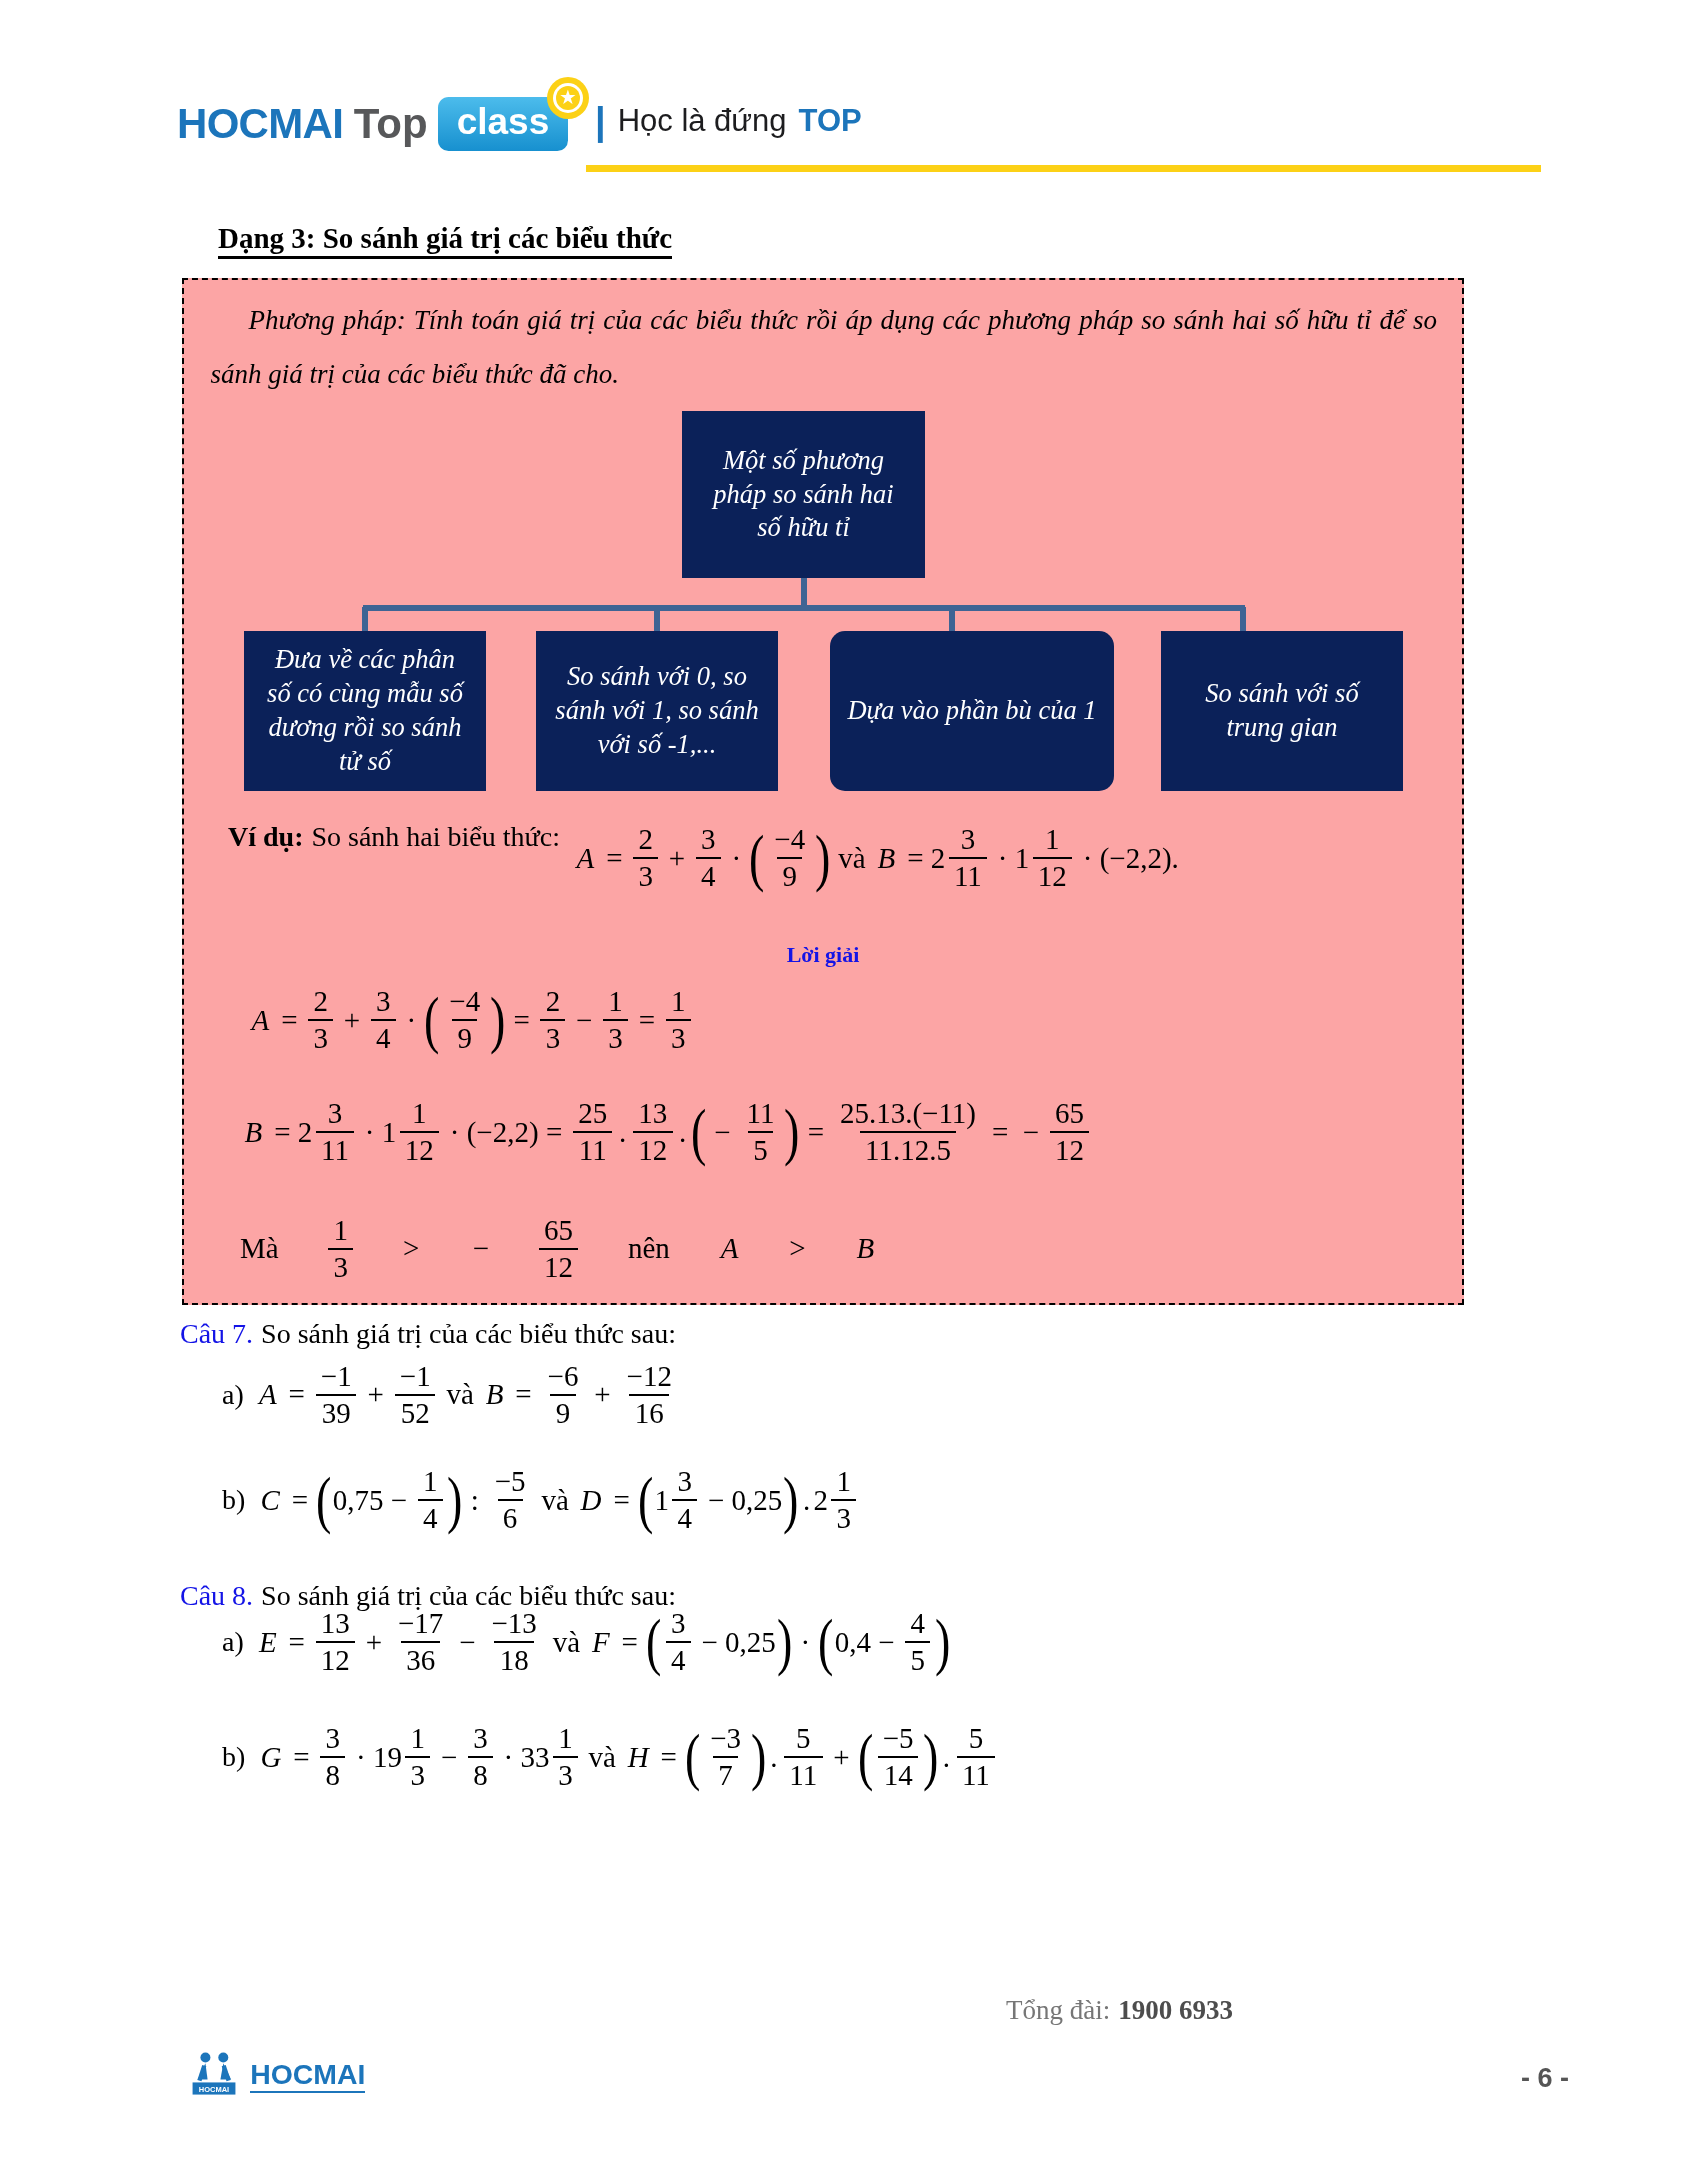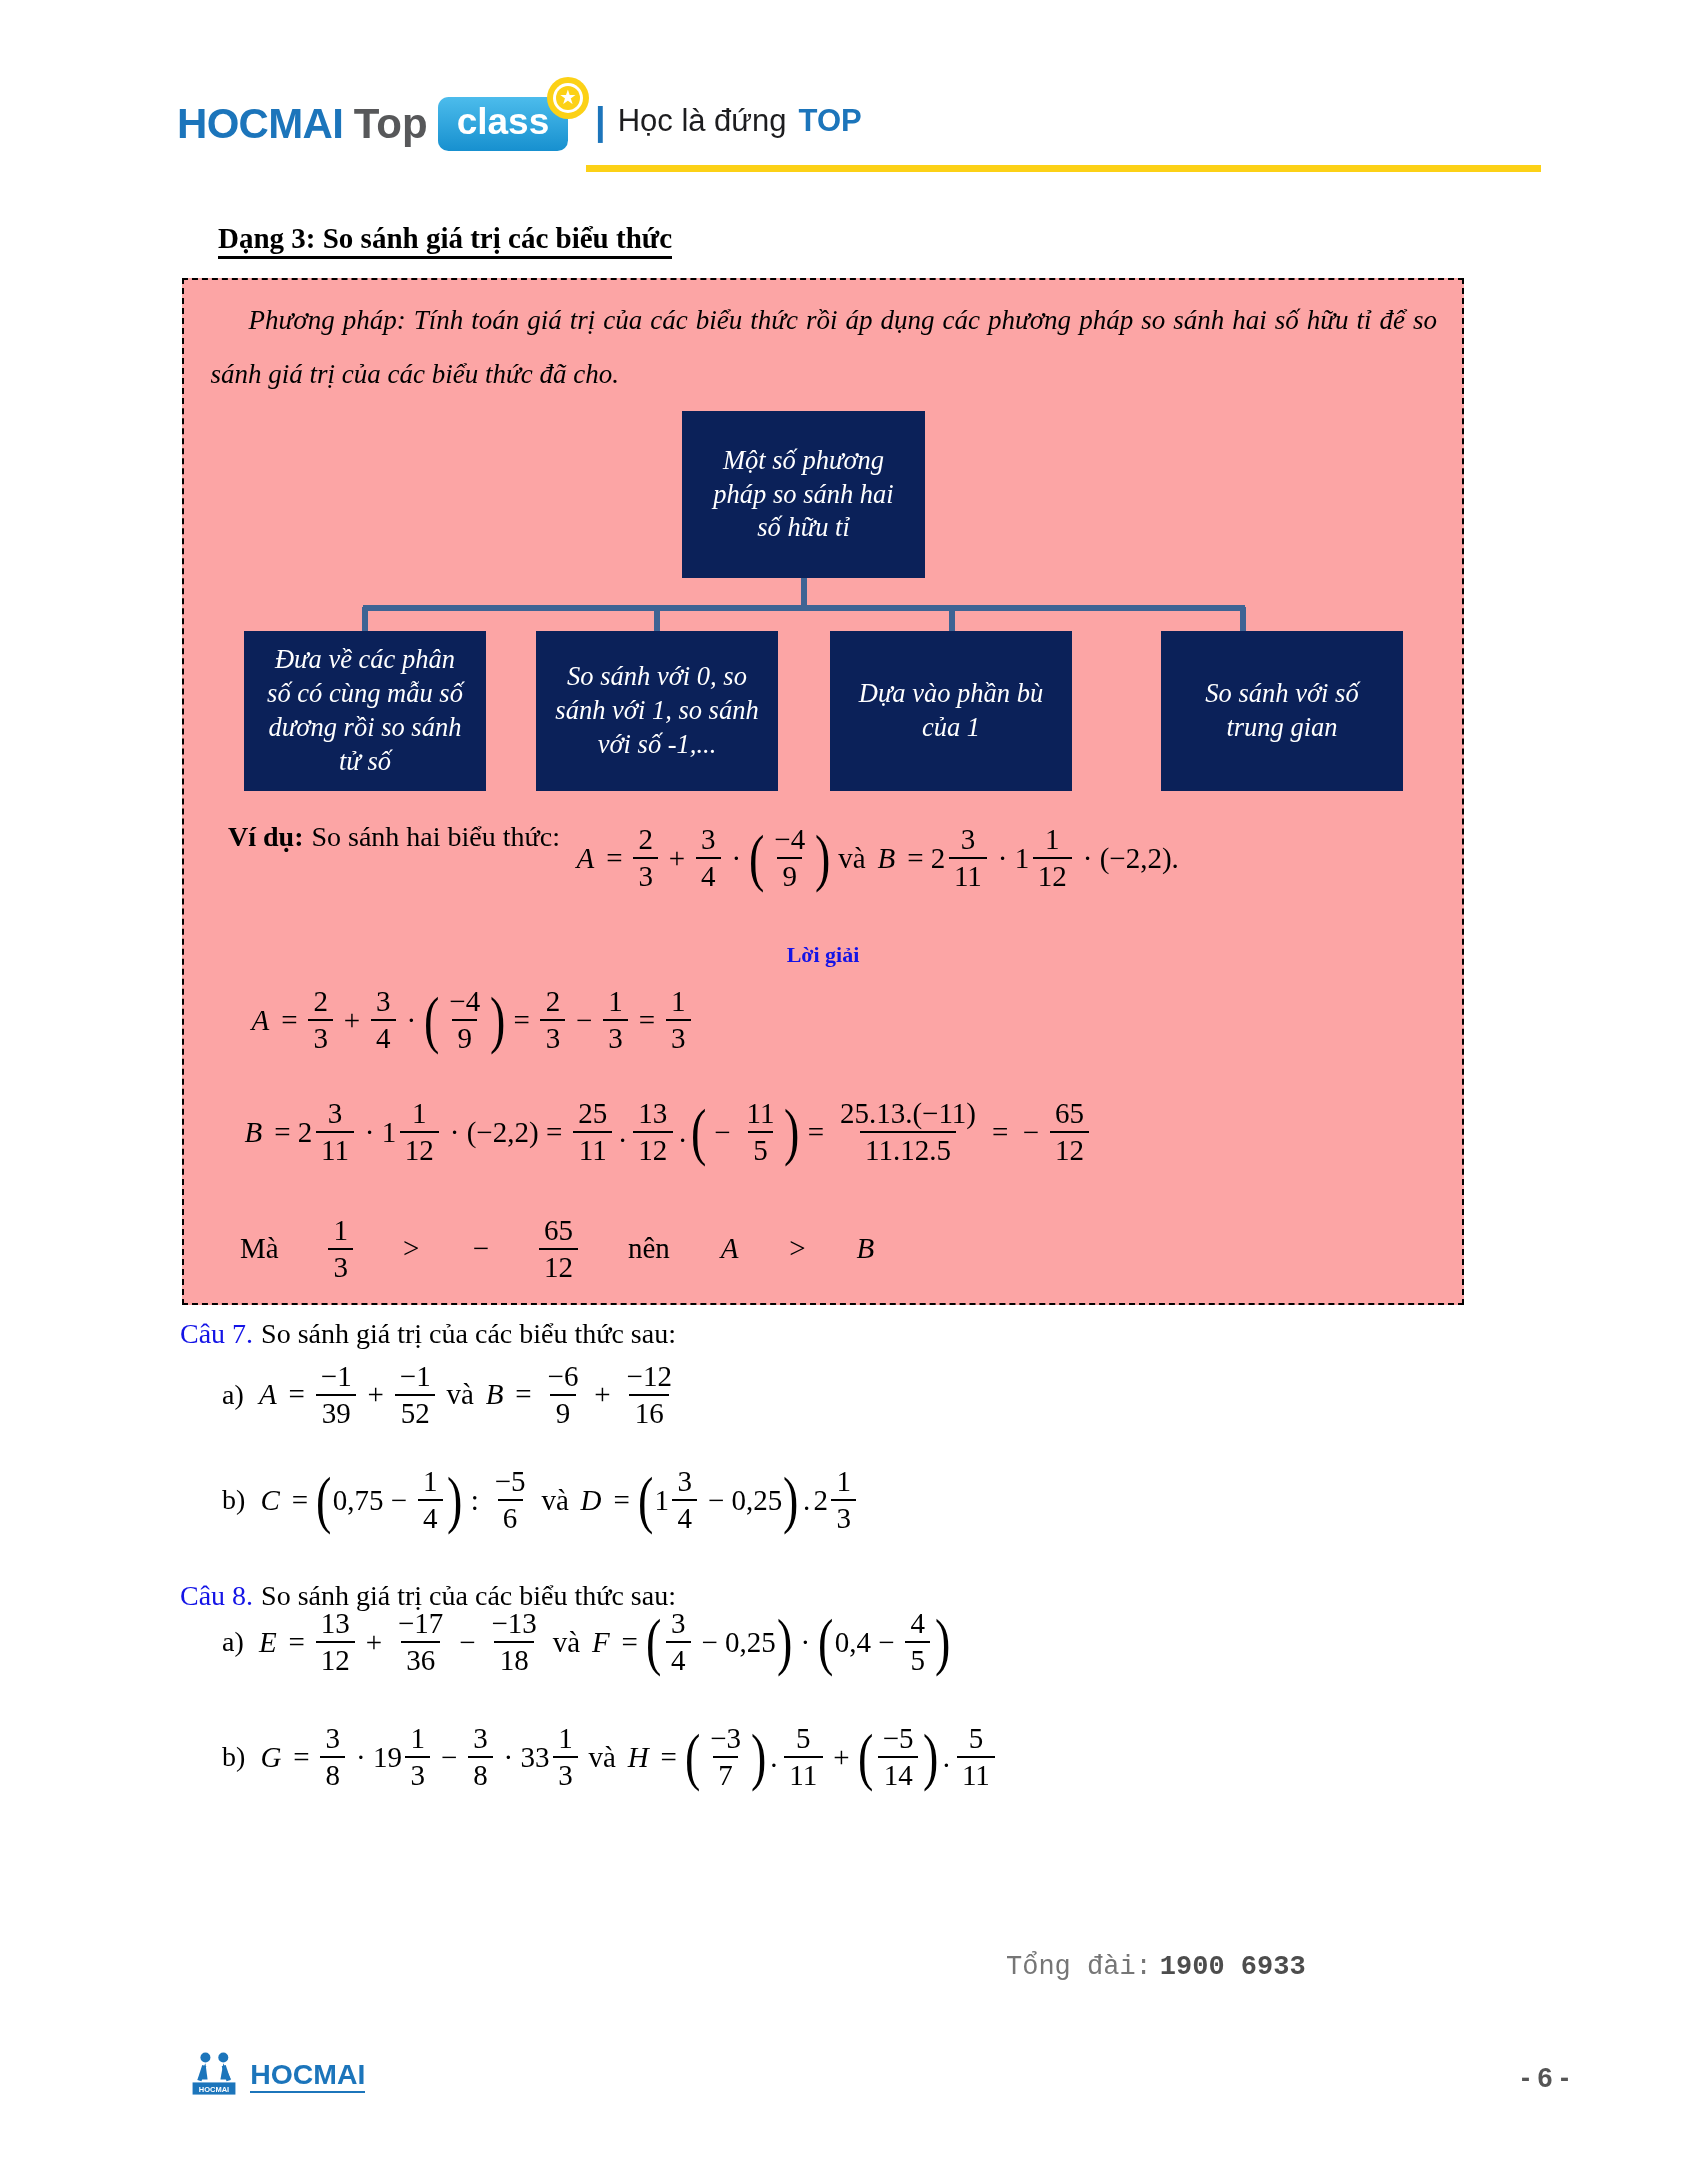--- a/index.html
+++ b/index.html
@@ -39,21 +39,21 @@
   .method-par { position:absolute; top:13.2px; left:26.5px; right:25px; font-style:italic;
     font-size:27px; line-height:54px; text-align:justify; text-indent:38px; }
 
   
   .fc-box { position:absolute; background:#0b2159; color:#fff; font-style:italic;
     font-size:26.5px; line-height:1.28; display:flex; align-items:center; justify-content:center;
     text-align:center; padding:6.6px 17px; }
   .fc-root   { left:498px;  top:131px; width:243px; height:167px; }
   .fc-child0 { left:60px;   top:351px; width:242px; height:160px; }
   .fc-child1 { left:352px;  top:351px; width:242px; height:160px; }
-  .fc-child2 { left:646px;  top:351px; width:242px; height:160px; }
+  .fc-child2 { left:646px;  top:351px; width:284px; height:160px;border-radius:15px; }
   .fc-child3 { left:937px; top:351px; width:242px; height:160px;margin-left:40px; }
   .fc-line { position:absolute; background:#3e6494; }
   .fc-stub-root { left:617px; top:298px; width:6px; height:29px; }
   .fc-hline { left:179px; top:325px; width:882px; height:6px; }
   .fc-stub0 { left:178px;  top:327px; width:6px; height:26.5px; }
   .fc-stub1 { left:470px;  top:327px; width:6px; height:26.5px; }
   .fc-stub2 { left:765px; top:327px; width:6px; height:26.5px; }
   .fc-stub3 { left:1056px; top:327px; width:6px; height:26.5px; }
 
   
@@ -88,21 +88,21 @@
   .q7b { left:222px; top:1463px; }
   .q8a { left:222px; top:1605px; }
   .q8b { left:222px; top:1720px; }
 
   
   .footer-left { position:absolute; left:191px; top:2051px; display:flex; align-items:center; gap:13.2px;
     font-family:"Liberation Sans", sans-serif; }
   .footer-brand { font-size:28.4px; font-weight:800; color:#1c75bb; border-bottom:2.6px solid #1c75bb;
     line-height:1.1; }
   .footer-tagline { font-size:27px; color:#2e2e2e; }
-  .footer-hotline { position:absolute; left:1006px; top:1952px; font-family:Liberation Mono, monospace;
+  .footer-hotline { position:absolute; left:1006px; top:1995px; font-family:Liberation Serif, serif;
     font-size:27px; color:#767676; display:flex; gap:8px;justify-content:space-between; }
   .footer-hotline .num { font-weight:800; color:#4d4d4d; }
   .footer-page { position:absolute; right:118px; top:2063px; font-family:"Liberation Sans", sans-serif;
     font-size:27px; font-weight:700; color:#555; }
 </style>
 </head>
 <body>
 
 <div class="page">
 

